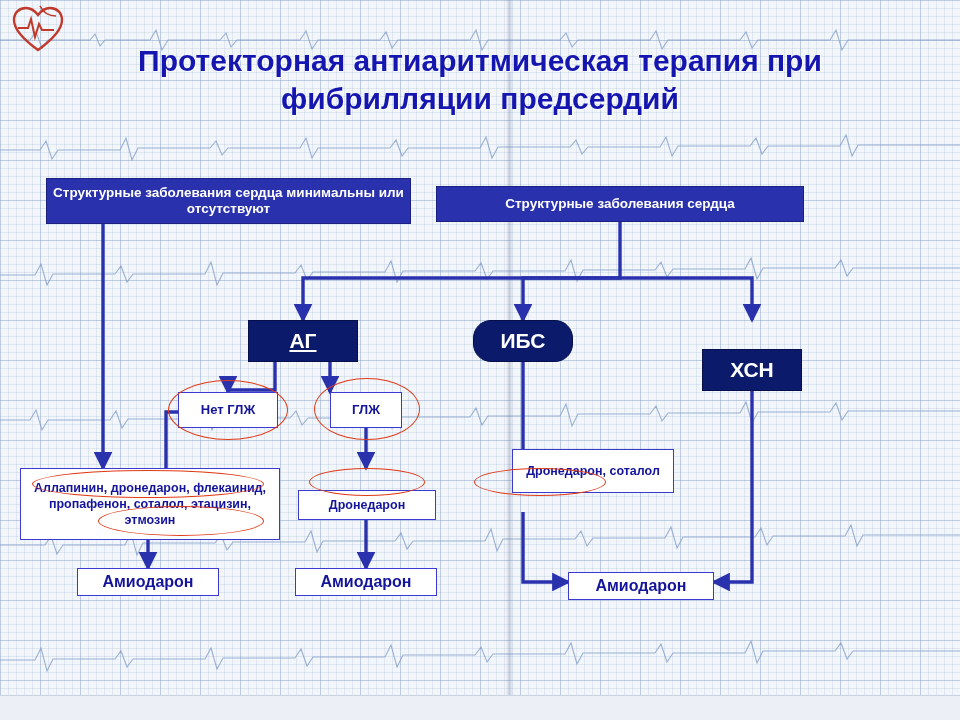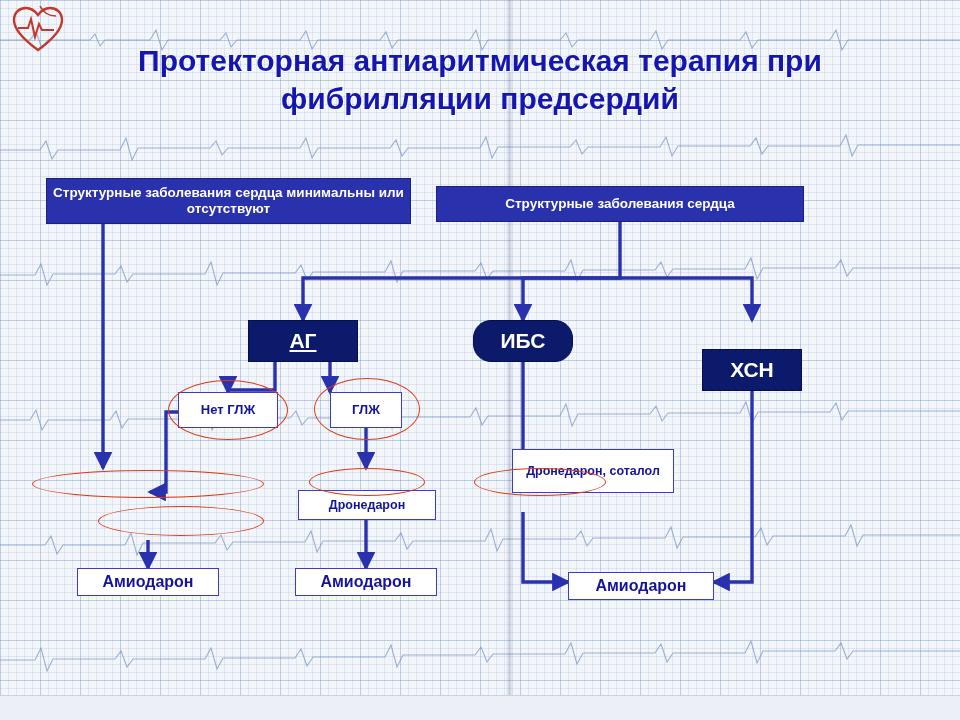--- a/index.html
+++ b/index.html
@@ -217,20 +217,21 @@
   <div class="node dark" style="left:473px; top:320px; width:100px; height:42px;border-radius:18px;">ИБС</div>
 
   <div class="node dark" style="left:702px; top:320px; width:100px; height:42px;margin-top:29px;">ХСН</div>
 
   <div class="node whitebox" style="left:178px; top:392px; width:100px; height:36px;text-align:right;">Нет ГЛЖ</div>
   <div class="ellipse-label" style="left:168px; top:380px; width:120px; height:60px;"></div>
 
   <div class="node whitebox" style="left:330px; top:392px; width:72px; height:36px;">ГЛЖ</div>
   <div class="ellipse-label" style="left:314px; top:378px; width:106px; height:62px;"></div>
 
+  <div class="node drugbox" style="left:20px; top:468px; width:260px; height:72px;">Аллапинин, дронедарон, флекаинид, пропафенон, соталол, этацизин, этмозин</div>
   <div class="ellipse-label" style="left:32px; top:470px; width:232px; height:28px;"></div>
   <div class="ellipse-label" style="left:98px; top:506px; width:166px; height:30px;"></div>
 
   <div class="node drugbox" style="left:298px; top:468px; width:138px; height:30px;margin-top:22px;">Дронедарон</div>
   <div class="ellipse-label" style="left:309px; top:468px; width:116px; height:28px;"></div>
 
   <div class="node drugbox" style="left:466px; top:449px; width:162px; height:44px;margin-left:46px;">Дронедарон, соталол</div>
   <div class="ellipse-label" style="left:474px; top:468px; width:132px; height:28px;"></div>
 
   <div class="node amio" style="left:77px; top:568px; width:142px; height:28px;">Амиодарон</div>

